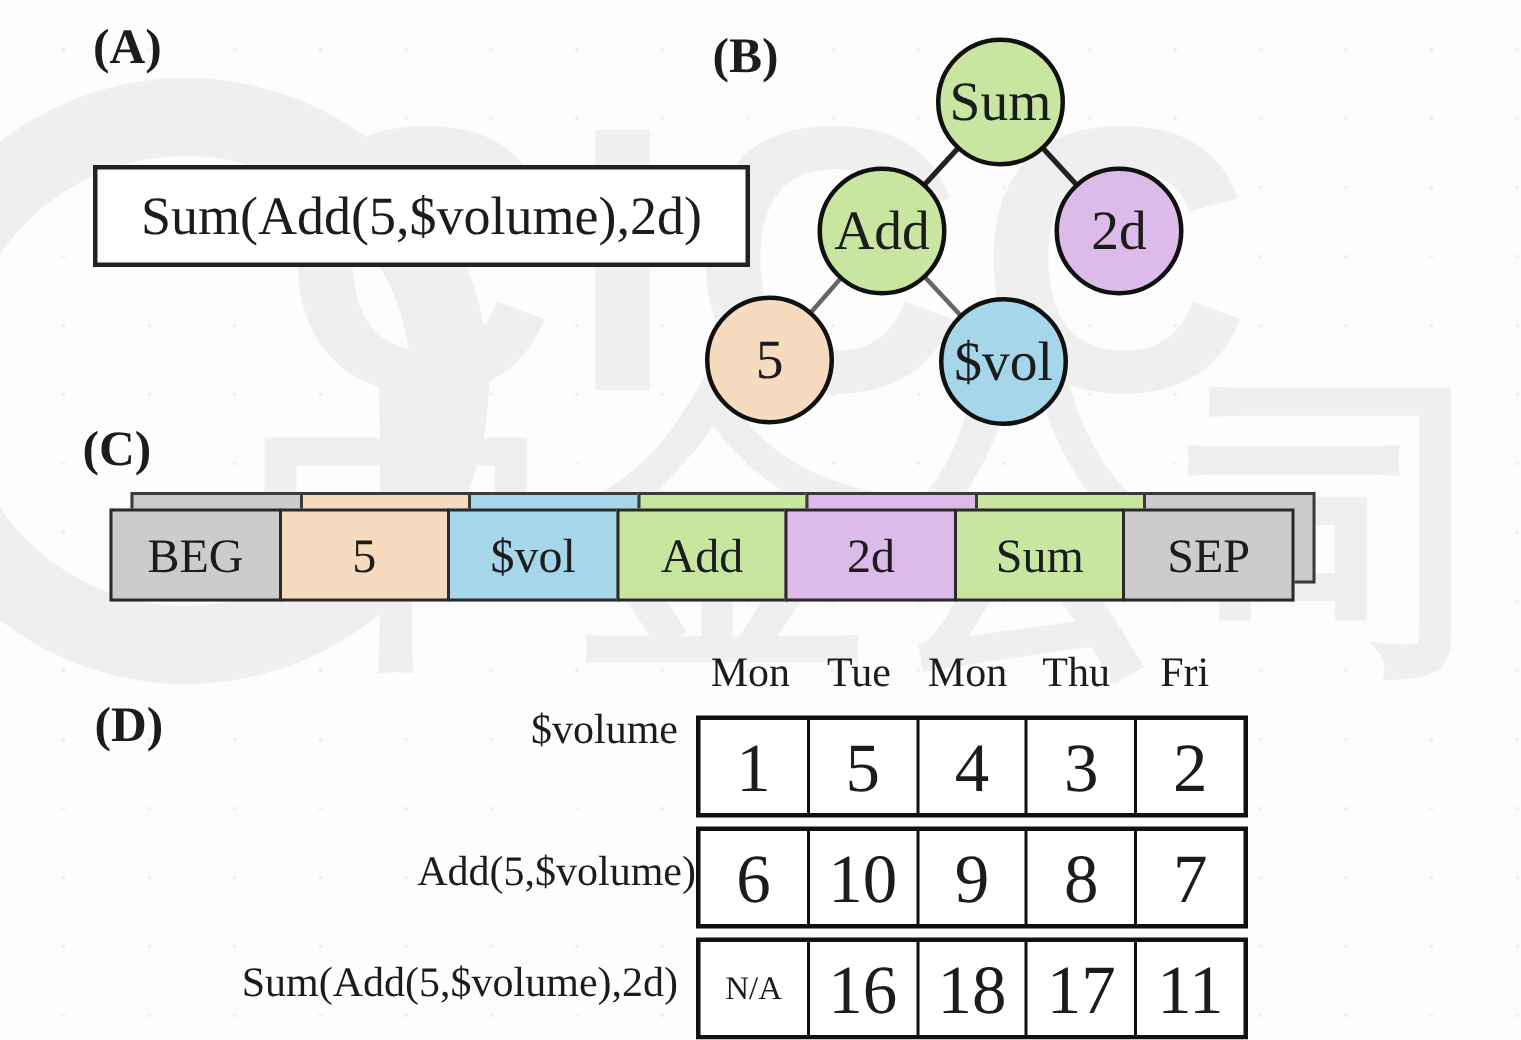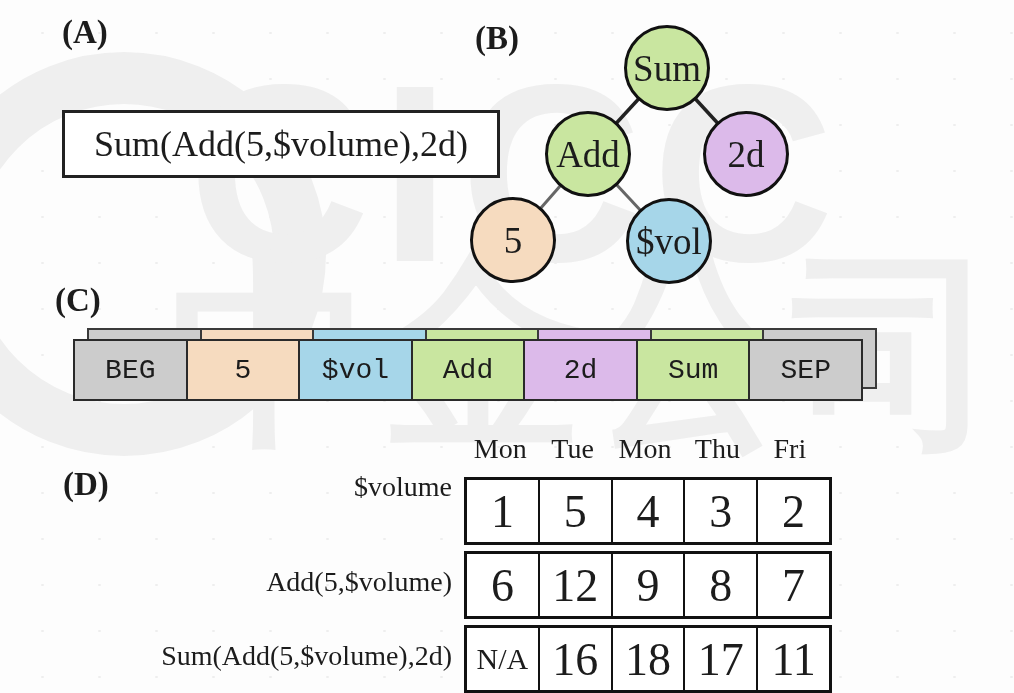--- a/index.html
+++ b/index.html
@@ -30,35 +30,35 @@
   .tree-svg{position:absolute;left:440px;top:0;}
   .node{position:absolute;width:86px;height:86px;border:3px solid #111;border-radius:50%;
       box-sizing:border-box;display:flex;align-items:center;justify-content:center;
       font-size:37px;line-height:1;}
   
   .strip-wrap{position:absolute;left:73px;top:328px;width:810px;height:76px;}
   .strip{position:absolute;display:flex;width:790px;height:61px;}
   .strip.back{left:14px;top:0;}
   .strip.front{left:0;top:11px;height:62px;}
   .tok{flex:1;box-sizing:border-box;border:2px solid #2a2a2a;margin-left:-2px;
-      display:flex;align-items:center;justify-content:center;font-size:28px;font-family:Liberation Mono, monospace;}
+      display:flex;align-items:center;justify-content:center;font-size:32px;}
   .tok:first-child{margin-left:0;}
   .strip.back .tok{border-color:#3a3a3a;}
   
   .day-header{position:absolute;left:464px;top:433px;width:362px;height:32px;display:flex;
       font-size:28px;}
   .day-header span{flex:1;text-align:center;line-height:32px;font-family:Liberation Serif, serif;}
   .d-row-label{position:absolute;left:0;width:452px;height:62px;line-height:62px;
       text-align:right;font-size:28px;}
   .d-row{position:absolute;left:464px;width:362px;height:62px;display:flex;
       border:3px solid #111;box-sizing:content-box;background:#fff;}
   .d-cell{flex:1;border-left:2px solid #111;display:flex;align-items:center;justify-content:center;
       font-size:46px;}
   .d-cell:first-child{border-left:none;}
-  .d-cell.small{font-size:30px;}
+  .d-cell.small{font-size:22px;}
 </style>
 </head>
 <body>
 
 <div id="stage">
 
   <div class="wm-ring"></div>
   <div class="wm wm-latin">CICC</div>
   <div class="wm wm-cjk">中金公司</div>
 
@@ -124,24 +124,24 @@
 
   <div class="d-row-label" style="top:456px;">$volume</div>
   <div class="d-row" style="top:477px;">
     <div class="d-cell">1</div>
     <div class="d-cell">5</div>
     <div class="d-cell">4</div>
     <div class="d-cell">3</div>
     <div class="d-cell">2</div>
   </div>
 
-  <div class="d-row-label" style="top:551px;">Add(5,$volume)</div>
+  <div class="d-row-label" style="top:551px;margin-left:12px;">Add(5,$volume)</div>
   <div class="d-row" style="top:551px;">
     <div class="d-cell">6</div>
-    <div class="d-cell">12</div>
+    <div class="d-cell">10</div>
     <div class="d-cell">9</div>
     <div class="d-cell">8</div>
     <div class="d-cell">7</div>
   </div>
 
   <div class="d-row-label" style="top:625px;">Sum(Add(5,$volume),2d)</div>
   <div class="d-row" style="top:625px;">
     <div class="d-cell small">N/A</div>
     <div class="d-cell">16</div>
     <div class="d-cell">18</div>

